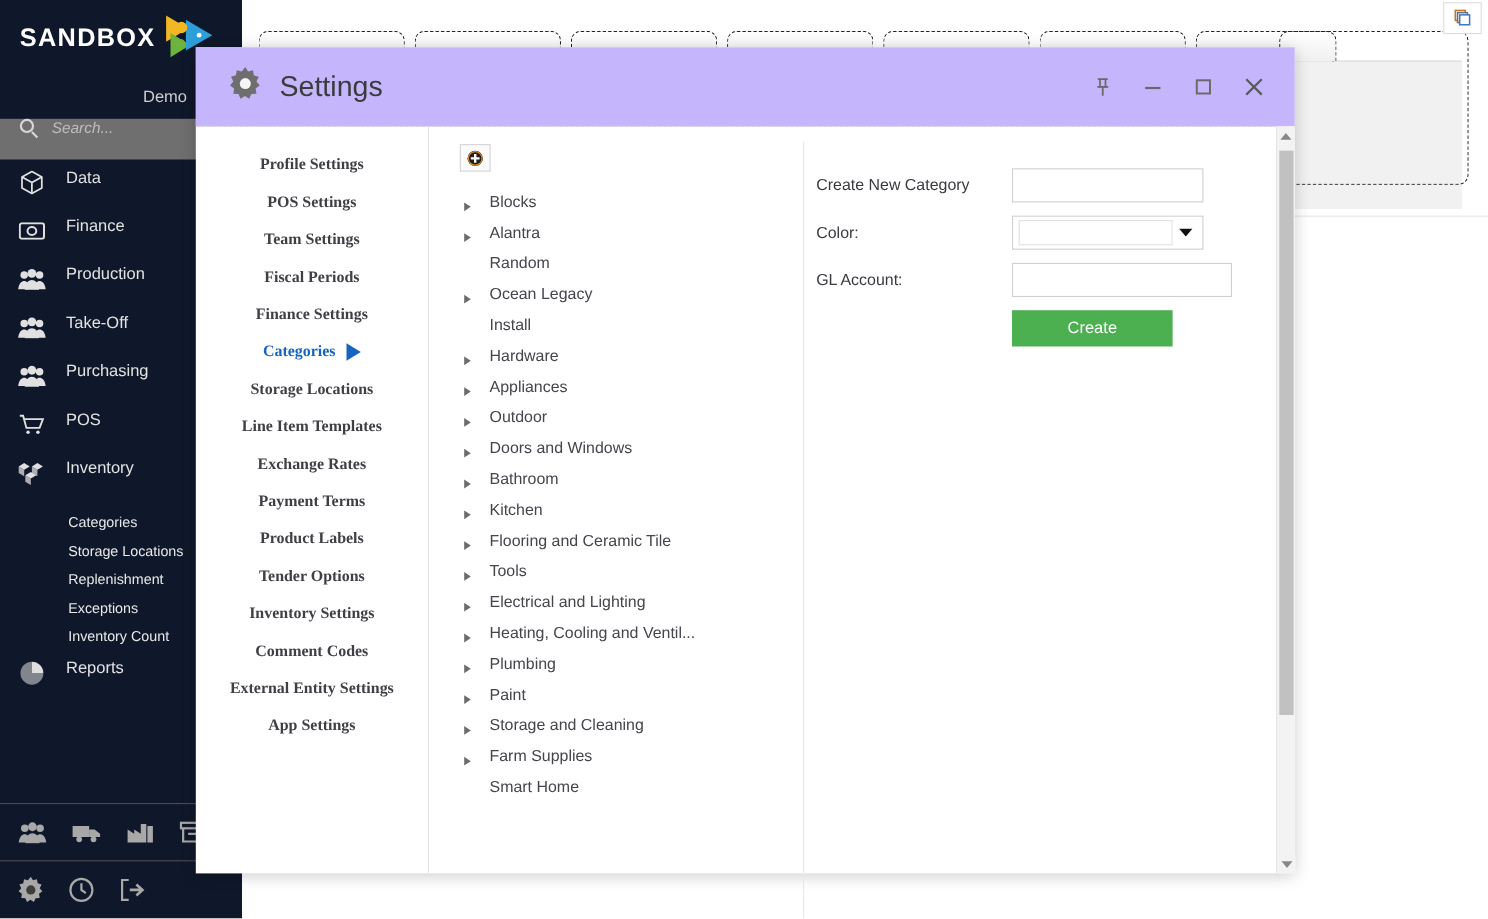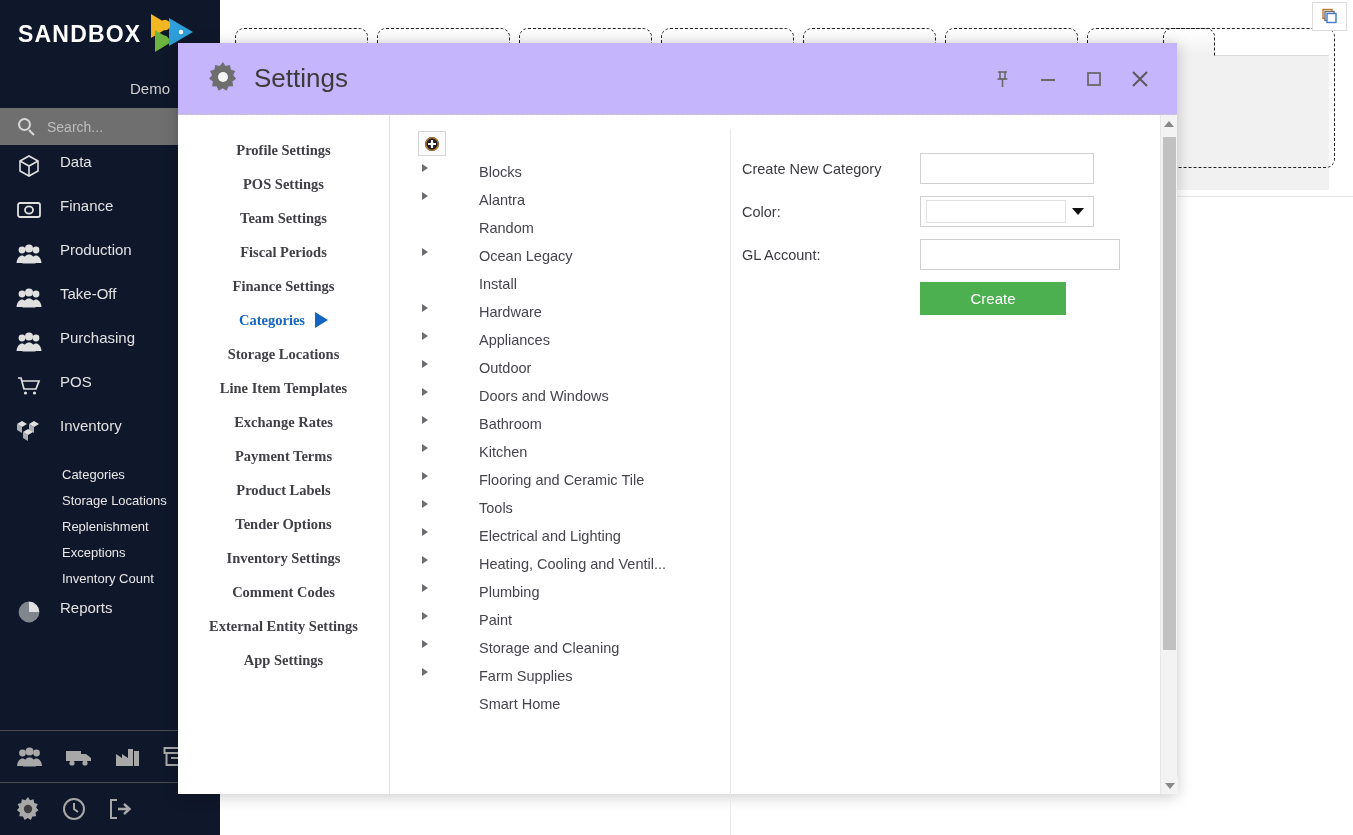--- a/index.html
+++ b/index.html
@@ -28,22 +28,22 @@
   .sb-logo-mark { width:48px; height:44px; position:relative; }
 
   .sb-demo {
     height:40px; display:flex; align-items:center; justify-content:flex-end;
     padding-right:26px; gap:10px; font-size:15px; color:#cfcfcf;
   }
   .chev { width:0;height:0;border-left:7px solid transparent;border-right:7px solid transparent;
           border-top:8px solid #cfcfcf; }
 
   .sb-search {
-    height:37px; background:#6f6f6f; display:flex; align-items:center; gap:12px;
-    padding-left:18px; color:#d8d8d8; font-size:14px;
+    height:37px; background:#6f6f6f; display:flex; align-items:flex-start; gap:12px;
+    padding-left:18px; color:#d8d8d8; font-size:14px;font-style:italic;
   }
   .sb-search .q { position:relative; width:17px; height:17px; }
   .sb-search .q .c { position:absolute; left:0; top:0; width:13px;height:13px;border:2px solid #d8d8d8;border-radius:50%; }
   .sb-search .q .h { position:absolute; left:11px; top:11px; width:7px;height:2px;background:#d8d8d8;transform:rotate(45deg);transform-origin:left center; }
   .sb-search .ph { color:#bdbdbd; }
 
   .sb-nav { padding-top:8px; }
   .nav-item {
     display:flex; align-items:flex-start; gap:16px; height:44px; padding-left:14px;
     font-size:15px; color:#e2e2e2;
@@ -119,21 +119,21 @@
     border-left:13px solid #1565c0;
   }
 
   .dlg-content { flex:1; position:relative; display:flex; }
   .tree-pane { width:340px; padding:16px 0 0 28px; }
   .add-btn {
     width:28px; height:25px; border:1px solid #d4d4d4; background:#fbfbfb;
     display:flex; align-items:center; justify-content:center; margin-bottom:8px;
   }
   .tree-row {
-    height:28px; display:flex; align-items:flex-start; font-size:14.5px; color:#45454d;gap:34px;
+    height:28px; display:flex; align-items:flex-end; font-size:14.5px; color:#45454d;
   }
   .tree-row .tri {
     width:22px; display:flex; align-items:center; justify-content:flex-start; padding-left:4px;
   }
   .tree-row .tri i {
     width:0;height:0;border-top:4.5px solid transparent;border-bottom:4.5px solid transparent;
     border-left:6.5px solid #6b6b72; display:block;
   }
   .tree-row .lbl { padding-left:5px; }
 

